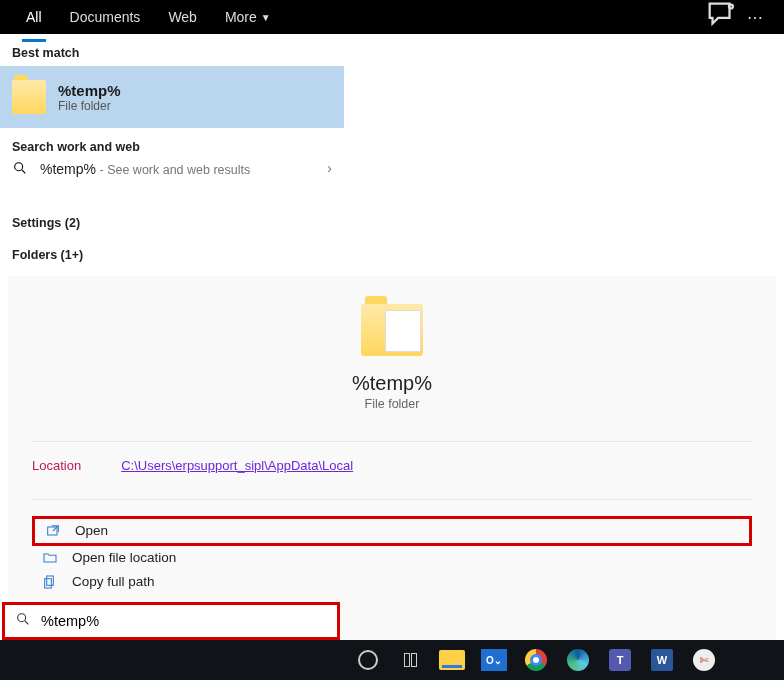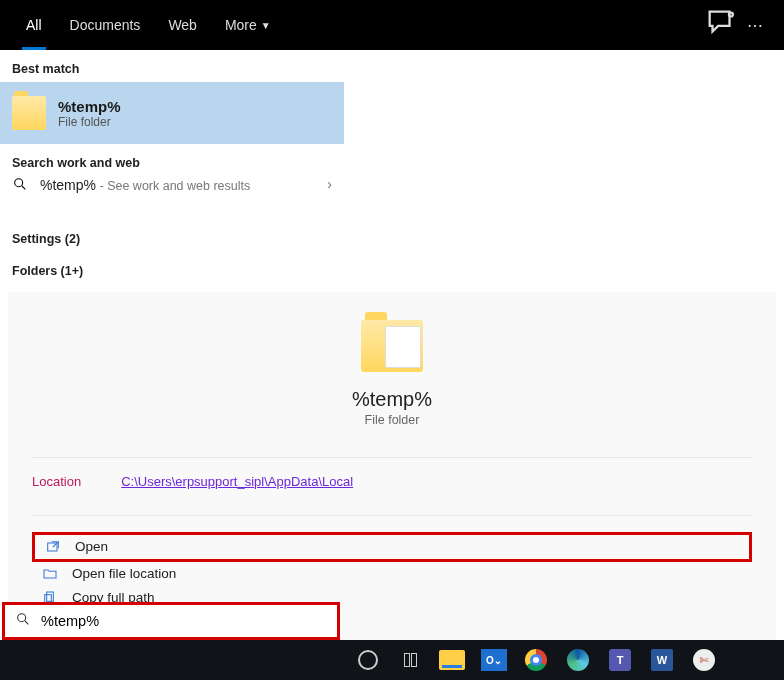--- a/index.html
+++ b/index.html
@@ -1,19 +1,19 @@
 <!DOCTYPE html>
 <html><head>
 <meta charset="utf-8">
 <style>
   * { box-sizing: border-box; margin: 0; padding: 0; font-family: "Segoe UI", Arial, sans-serif; }
   body { width: 784px; height: 680px; background: #fff; overflow: hidden; position: relative; }
 
   
-  .topbar { width: 100%; height: 50px; background: #000; display: flex; align-items: center; padding: 0 12px; color: #ccc; }
+  .topbar { width: 100%; height: 34px; background: #000; display: flex; align-items: center; padding: 0 12px; color: #ccc; }
   .tab { font-size: 14px; color: #ddd; padding: 0 14px; height: 50px; display: flex; align-items: center; cursor: pointer; position: relative; }
   .tab.active { color: #fff; }
   .tab.active::after { content: ""; position: absolute; bottom: 0; left: 10px; right: 10px; height: 3px; background: #0078d4; }
   .tab .chev { margin-left: 4px; font-size: 10px; }
   .topbar .spacer { flex: 1; }
   .top-icon { width: 34px; text-align: center; color: #ddd; font-size: 16px; cursor: pointer; }
 
   
   .content { display: flex; height: 678px; flex-direction: column; }
   .left { width: 344px; background: #fff; border-right: 0; }

